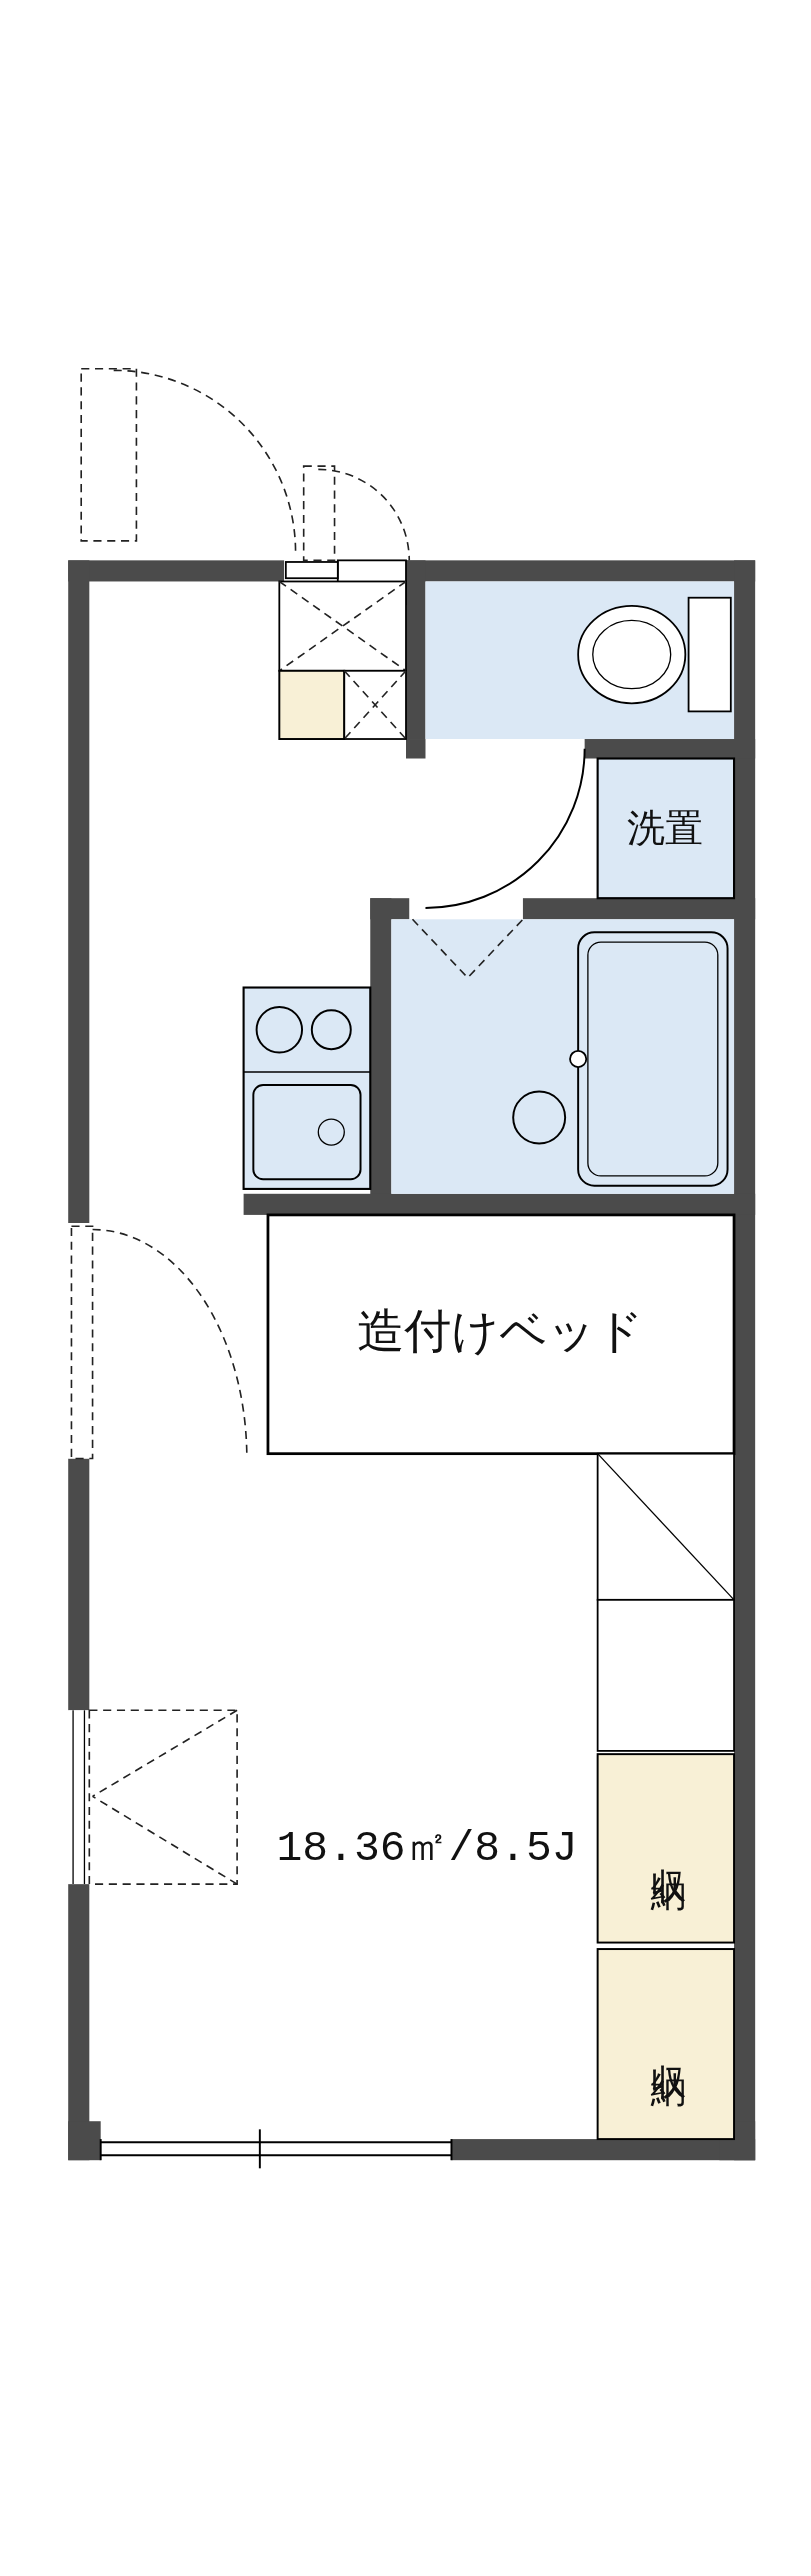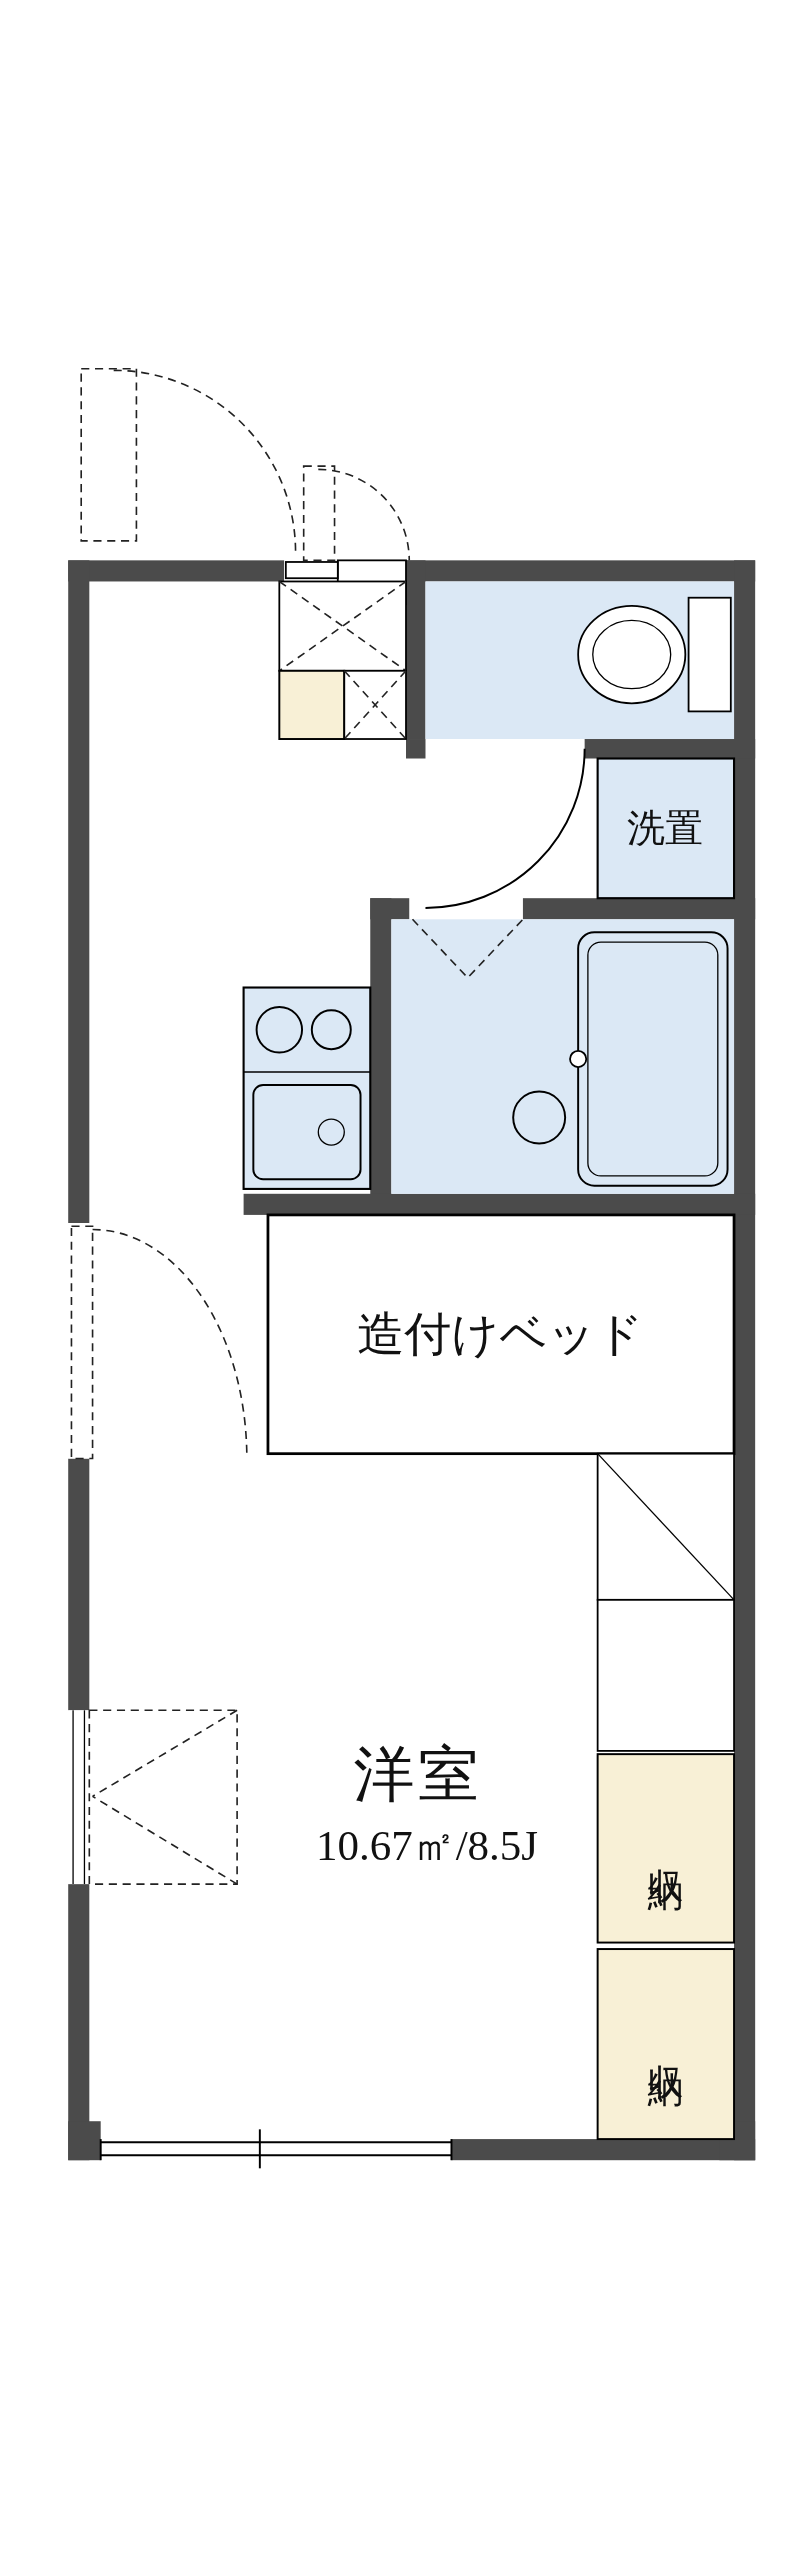--- a/index.html
+++ b/index.html
@@ -1,19 +1,19 @@
 <!DOCTYPE html>
 <html style="font-size:14.5px"><head>
 <meta charset="utf-8">
 <style>
   *{box-sizing:border-box}
   body{margin:0;background:#fff}
   .canvas{
     position:relative;width:812px;height:2196px;background:#fff;
-    font-family:Liberation Serif, serif;color:#111;overflow:hidden;
+    font-family:Liberation Mono, monospace;color:#111;overflow:hidden;
   }
   .plan-svg{position:absolute;left:0;top:0;display:block}
   
   .wall{fill:#4b4b4b;stroke:none}
   .water{fill:#dbe8f5;stroke:none}
   .waterbox{fill:#dbe8f5;stroke:#000;stroke-width:1.3}
   .tilebox{fill:#f8f0d6;stroke:#000;stroke-width:1.2}
   .whitebox{fill:#fff;stroke:#000;stroke-width:1.1}
   .bedbox{fill:#fff;stroke:#000;stroke-width:1.7}
   .ln{fill:none;stroke:#000;stroke-width:1.2}
@@ -137,21 +137,20 @@
       <line class="ln" x1="160" y1="1311" x2="160" y2="1335"></line>
     </g>
   </svg>
 
   <div class="label laundry-label">洗置</div>
 
   <div class="label bed-label">
     <div>造付けベッド</div>
   </div>
 
-  <div class="label room-name">洋室</div>
 
-  <div class="label room-area">10.67㎡/8.5J</div>
+  <div class="label room-area">18.36㎡/8.5J</div>
 
   <div class="label storage-label storage-upper">収納</div>
 
   <div class="label storage-label storage-lower">収納</div>
 </div>
 
 
 </body></html>

